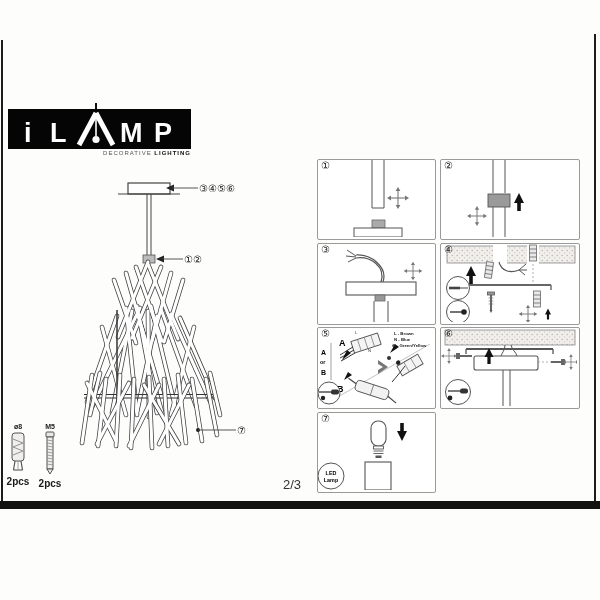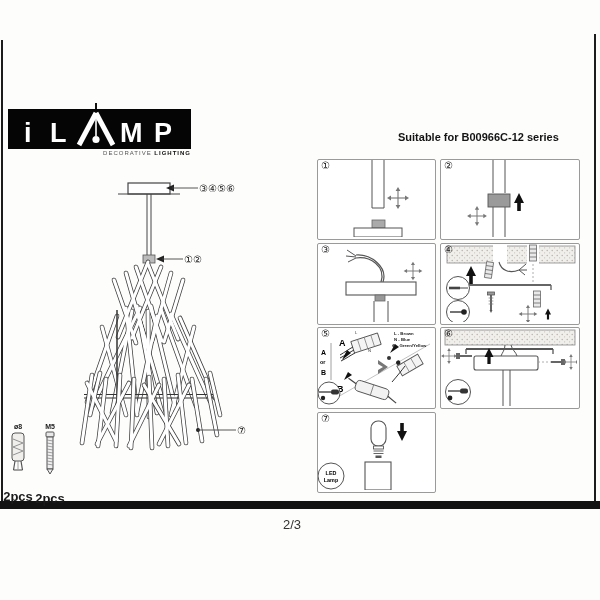--- a/index.html
+++ b/index.html
@@ -17,33 +17,33 @@
   .tagline b{color:#0d0d0d;}
   .title{position:absolute;left:201px;top:104px;font-size:14px;font-weight:700;
          font-style:italic;letter-spacing:.4px;white-space:pre;color:#141414;}
   .subtitle{position:absolute;left:398px;top:131px;font-size:11px;font-weight:700;color:#141414;}
   
   .overview{position:absolute;left:40px;top:175px;}
   
   .hardware{position:absolute;left:4px;top:423px;display:flex;gap:4px;}
   .hw-item{width:28px;display:flex;flex-direction:column;align-items:center;}
   .hw-label{font-size:7px;font-weight:700;margin-bottom:1px;}
-  .hw-qty{font-size:13px;font-weight:700;margin-top:16px;}
+  .hw-qty{font-size:10px;font-weight:700;margin-top:3px;}
   
   .panel{position:absolute;background:#fff;border:1px solid #9a9a9a;border-radius:2px;}
   .panel svg{position:absolute;left:0;top:0;}
   .num{position:absolute;top:1px;left:3px;font-size:10px;line-height:1;color:#222;z-index:2;}
   .p1{left:317px;top:159px;width:117px;height:79px;}
   .p2{left:440px;top:159px;width:138px;height:79px;}
   .p3{left:317px;top:243px;width:117px;height:80px;}
   .p4{left:440px;top:243px;width:138px;height:80px;}
   .p5{left:317px;top:327px;width:117px;height:80px;}
   .p6{left:440px;top:327px;width:138px;height:80px;}
   .p7{left:317px;top:412px;width:117px;height:79px;}
-  .page-num{position:absolute;left:283px;top:477px;font-size:13px;color:#333;margin-top:40px;}
+  .page-num{position:absolute;left:283px;top:477px;font-size:13px;color:#333;}
 </style>
 </head>
 <body>
 
 <div class="page">
 
   <svg width="0" height="0" style="position:absolute" aria-hidden="true">
     <defs>
       <g id="xarrow" stroke="#777" stroke-width="1.1" fill="#777">
         <line x1="-8" y1="0" x2="8" y2="0"></line>
@@ -95,21 +95,20 @@
         <line x1="88" y1="10" x2="105" y2="42" stroke="#fff" stroke-width="5"></line>
         <line x1="88" y1="12" x2="88" y2="33" stroke="#fff" stroke-width="1.6"></line>
         <circle cx="88" cy="36.5" r="3.6" fill="#fff"></circle>
       </g>
       <text x="112" y="39" font-size="27" font-weight="bold" fill="#fff">M</text>
       <text x="146" y="39" font-size="27" font-weight="bold" fill="#fff">P</text>
     </svg>
   </div>
   <div class="tagline"><span>DECORATIVE </span><b>LIGHTING</b></div>
 
-  <div class="subtitle">Suitable for B00966C-12 series</div>
 
   <svg class="overview" width="240" height="290" viewBox="0 0 240 290">
     <defs>
       <g id="tubesAB" fill="none">
         <line x1="108" y1="87" x2="78" y2="162"></line>
           <line x1="108" y1="89" x2="138" y2="164"></line>
         <line x1="96" y1="92" x2="122" y2="166"></line>
           <line x1="121" y1="92" x2="92" y2="163"></line>
         <line x1="86" y1="98" x2="106" y2="168"></line>
           <line x1="131" y1="98" x2="112" y2="166"></line>

